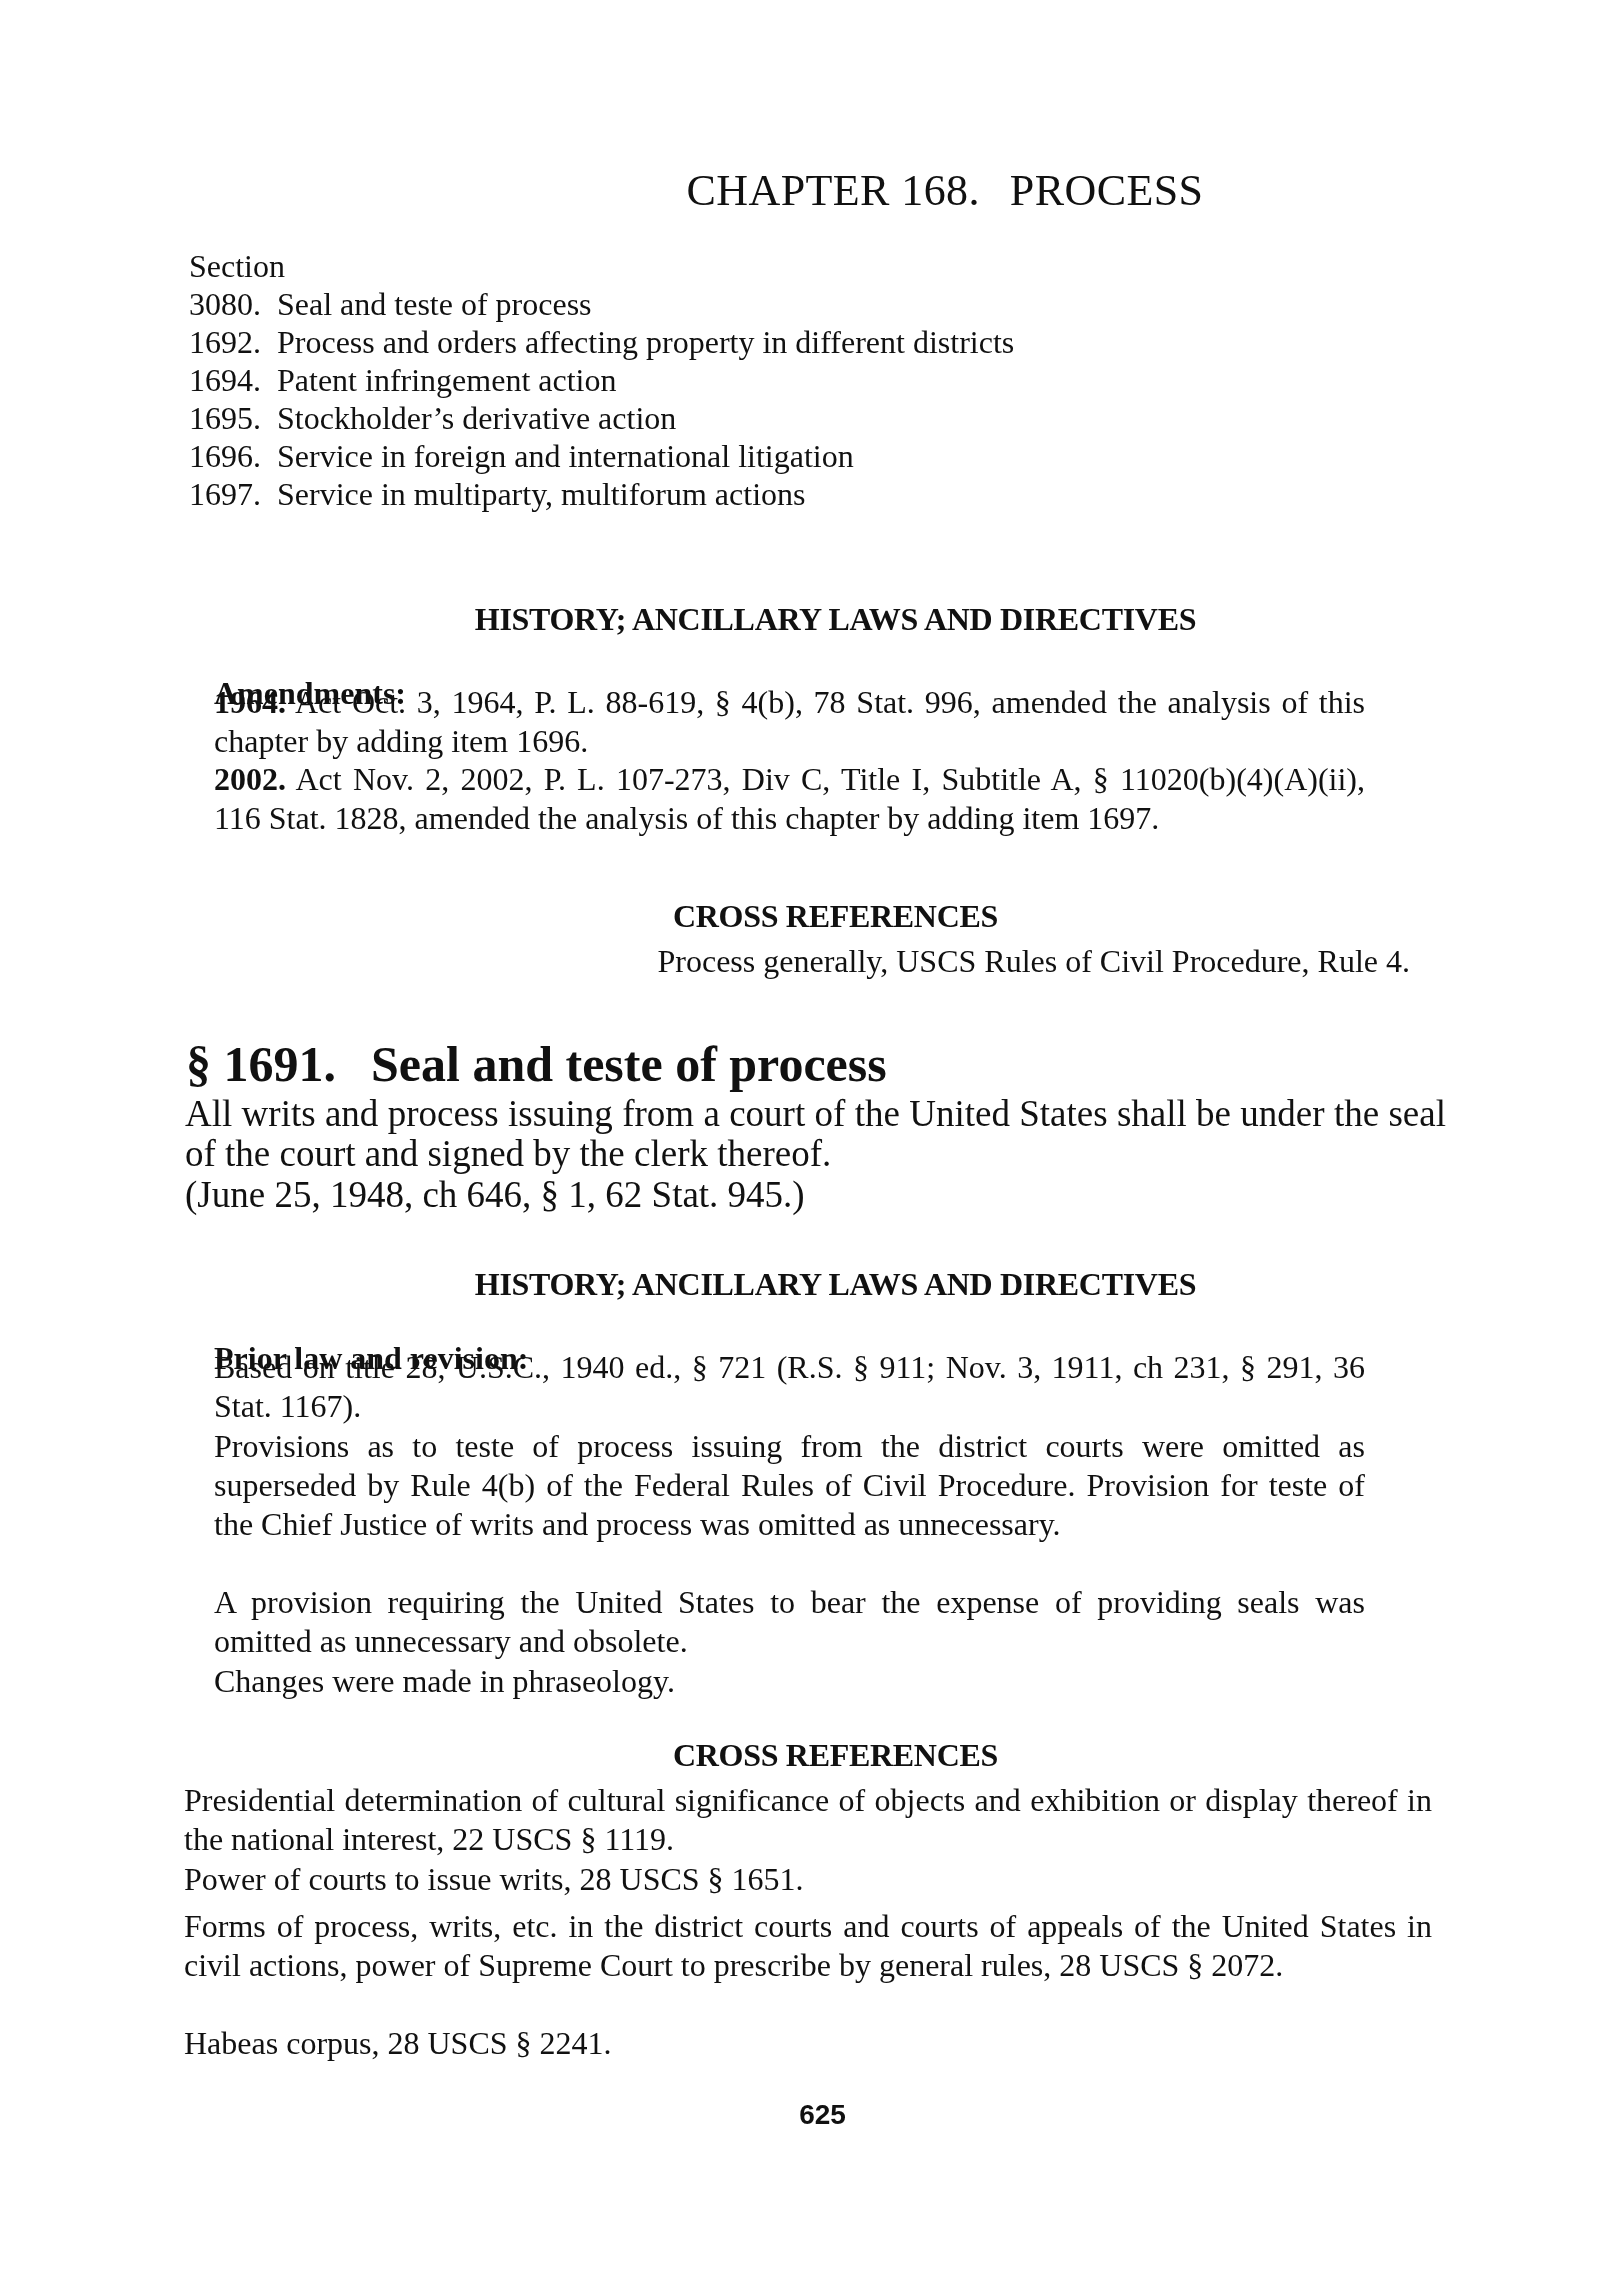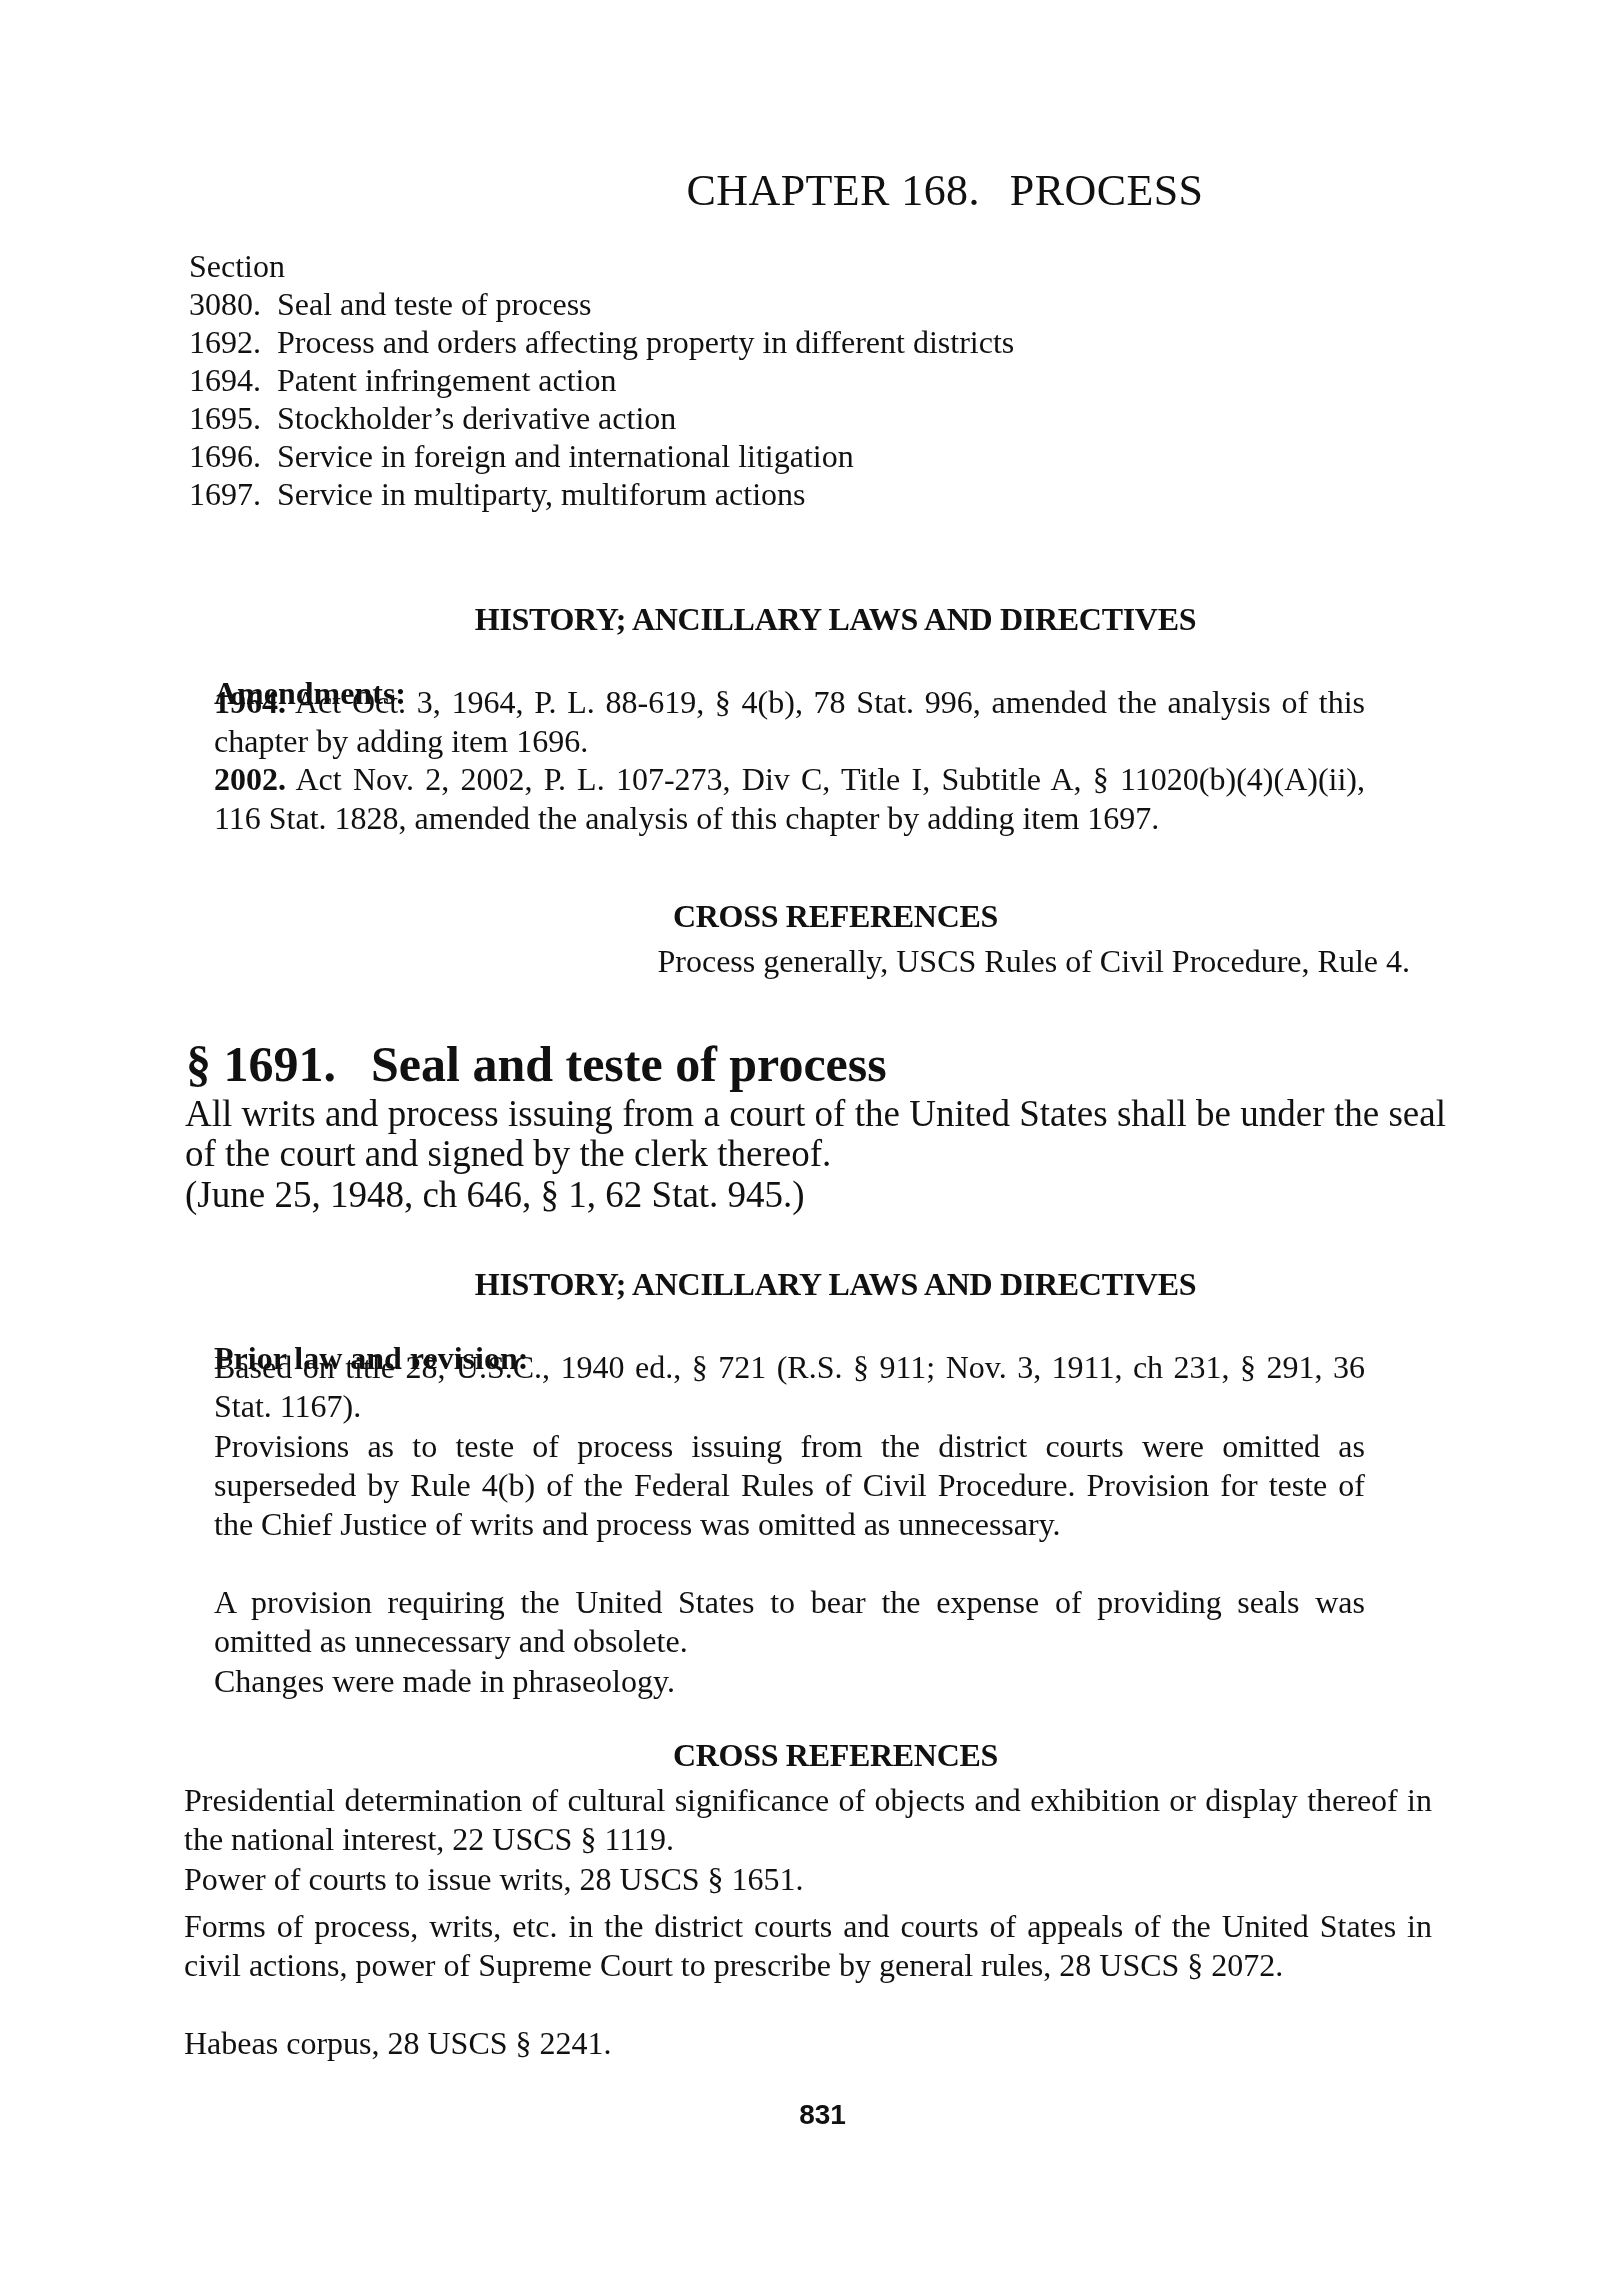--- a/index.html
+++ b/index.html
@@ -75,14 +75,14 @@
 <div class="abs para" style="left:214px; top:1427px; width:1151px;">Provisions as to teste of process issuing from the district courts were omitted as superseded by Rule 4(b) of the Federal Rules of Civil Procedure. Provision for teste of the Chief Justice of writs and process was omitted as unnecessary.</div>
 <div class="abs para" style="left:214px; top:1583px; width:1151px;">A provision requiring the United States to bear the expense of providing seals was omitted as unnecessary and obsolete.</div>
 <div class="abs para" style="left:214px; top:1662px; width:1151px; text-align:left;">Changes were made in phraseology.</div>
 
 <div class="abs center-head" style="top:1737px; padding-left:70px; box-sizing:border-box;">CROSS REFERENCES</div>
 <div class="abs para" style="left:184px; top:1781px; width:1248px;">Presidential determination of cultural significance of objects and exhibition or display thereof in the national interest, 22 USCS § 1119.</div>
 <div class="abs para" style="left:184px; top:1860px; width:1248px; text-align:left;">Power of courts to issue writs, 28 USCS § 1651.</div>
 <div class="abs para" style="left:184px; top:1907px; width:1248px;">Forms of process, writs, etc. in the district courts and courts of appeals of the United States in civil actions, power of Supreme Court to prescribe by general rules, 28 USCS § 2072.</div>
 <div class="abs para" style="left:184px; top:2024px; width:1248px; text-align:left;">Habeas corpus, 28 USCS § 2241.</div>
 
-<div class="abs page-number">831</div>
+<div class="abs page-number">625</div>
 
 
 </body></html>

